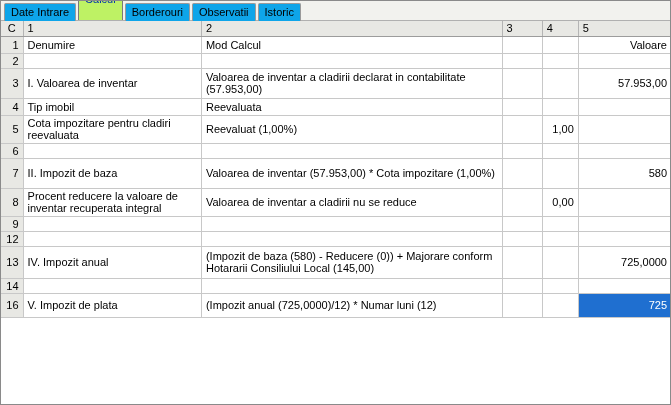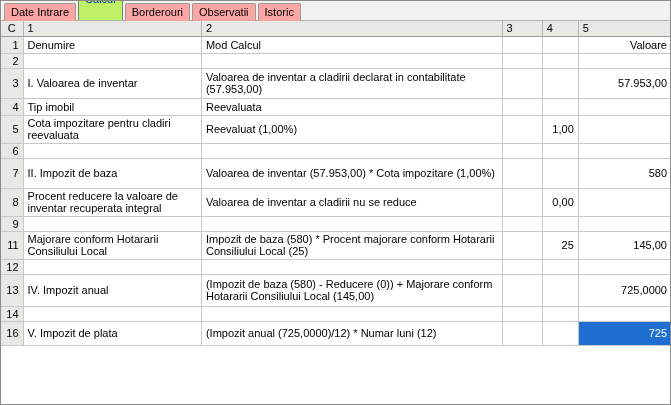--- a/index.html
+++ b/index.html
@@ -31,21 +31,21 @@
     box-sizing: border-box;
     border-bottom: 1px solid #b0b0b0;
   }
   .tab {
     font-size: 11px;
     line-height: 13px;
     padding: 2px 6px 2px 6px;
     margin-right: 2px;
     border: 1px solid #9a9a9a;
     border-bottom: none;
-    background: #fca5a5;
+    background: #0ea5e9;
     color: #000;
     border-radius: 2px 2px 0 0;
     position: relative;
     top: 1px;
     white-space: nowrap;
     cursor: default;
   }
   .tab.active {
     background: #bef264;
     color: #0033aa;
@@ -215,28 +215,20 @@
             <td class="c-val"></td>
           </tr>
           <tr style="height: 15px;">
             <td class="rownum">9</td>
             <td class="c-denumire wrap2 small"></td>
             <td class="c-mod wrap2 small"></td>
             <td class="c-v3"></td>
             <td class="c-v4 small"></td>
             <td class="c-val"></td>
           </tr>
-          <tr style="height: 28px;">
-            <td class="rownum">11</td>
-            <td class="c-denumire wrap2 small">Majorare conform Hotararii Consiliului Local</td>
-            <td class="c-mod wrap2 small">Impozit de baza (580) * Procent majorare conform Hotararii Consiliului Local (25)</td>
-            <td class="c-v3"></td>
-            <td class="c-v4 small">25</td>
-            <td class="c-val">145,00</td>
-          </tr>
           <tr style="height: 15px;">
             <td class="rownum">12</td>
             <td class="c-denumire wrap2 small"></td>
             <td class="c-mod wrap2 small"></td>
             <td class="c-v3"></td>
             <td class="c-v4 small"></td>
             <td class="c-val"></td>
           </tr>
           <tr style="height: 32px;">
             <td class="rownum">13</td>

